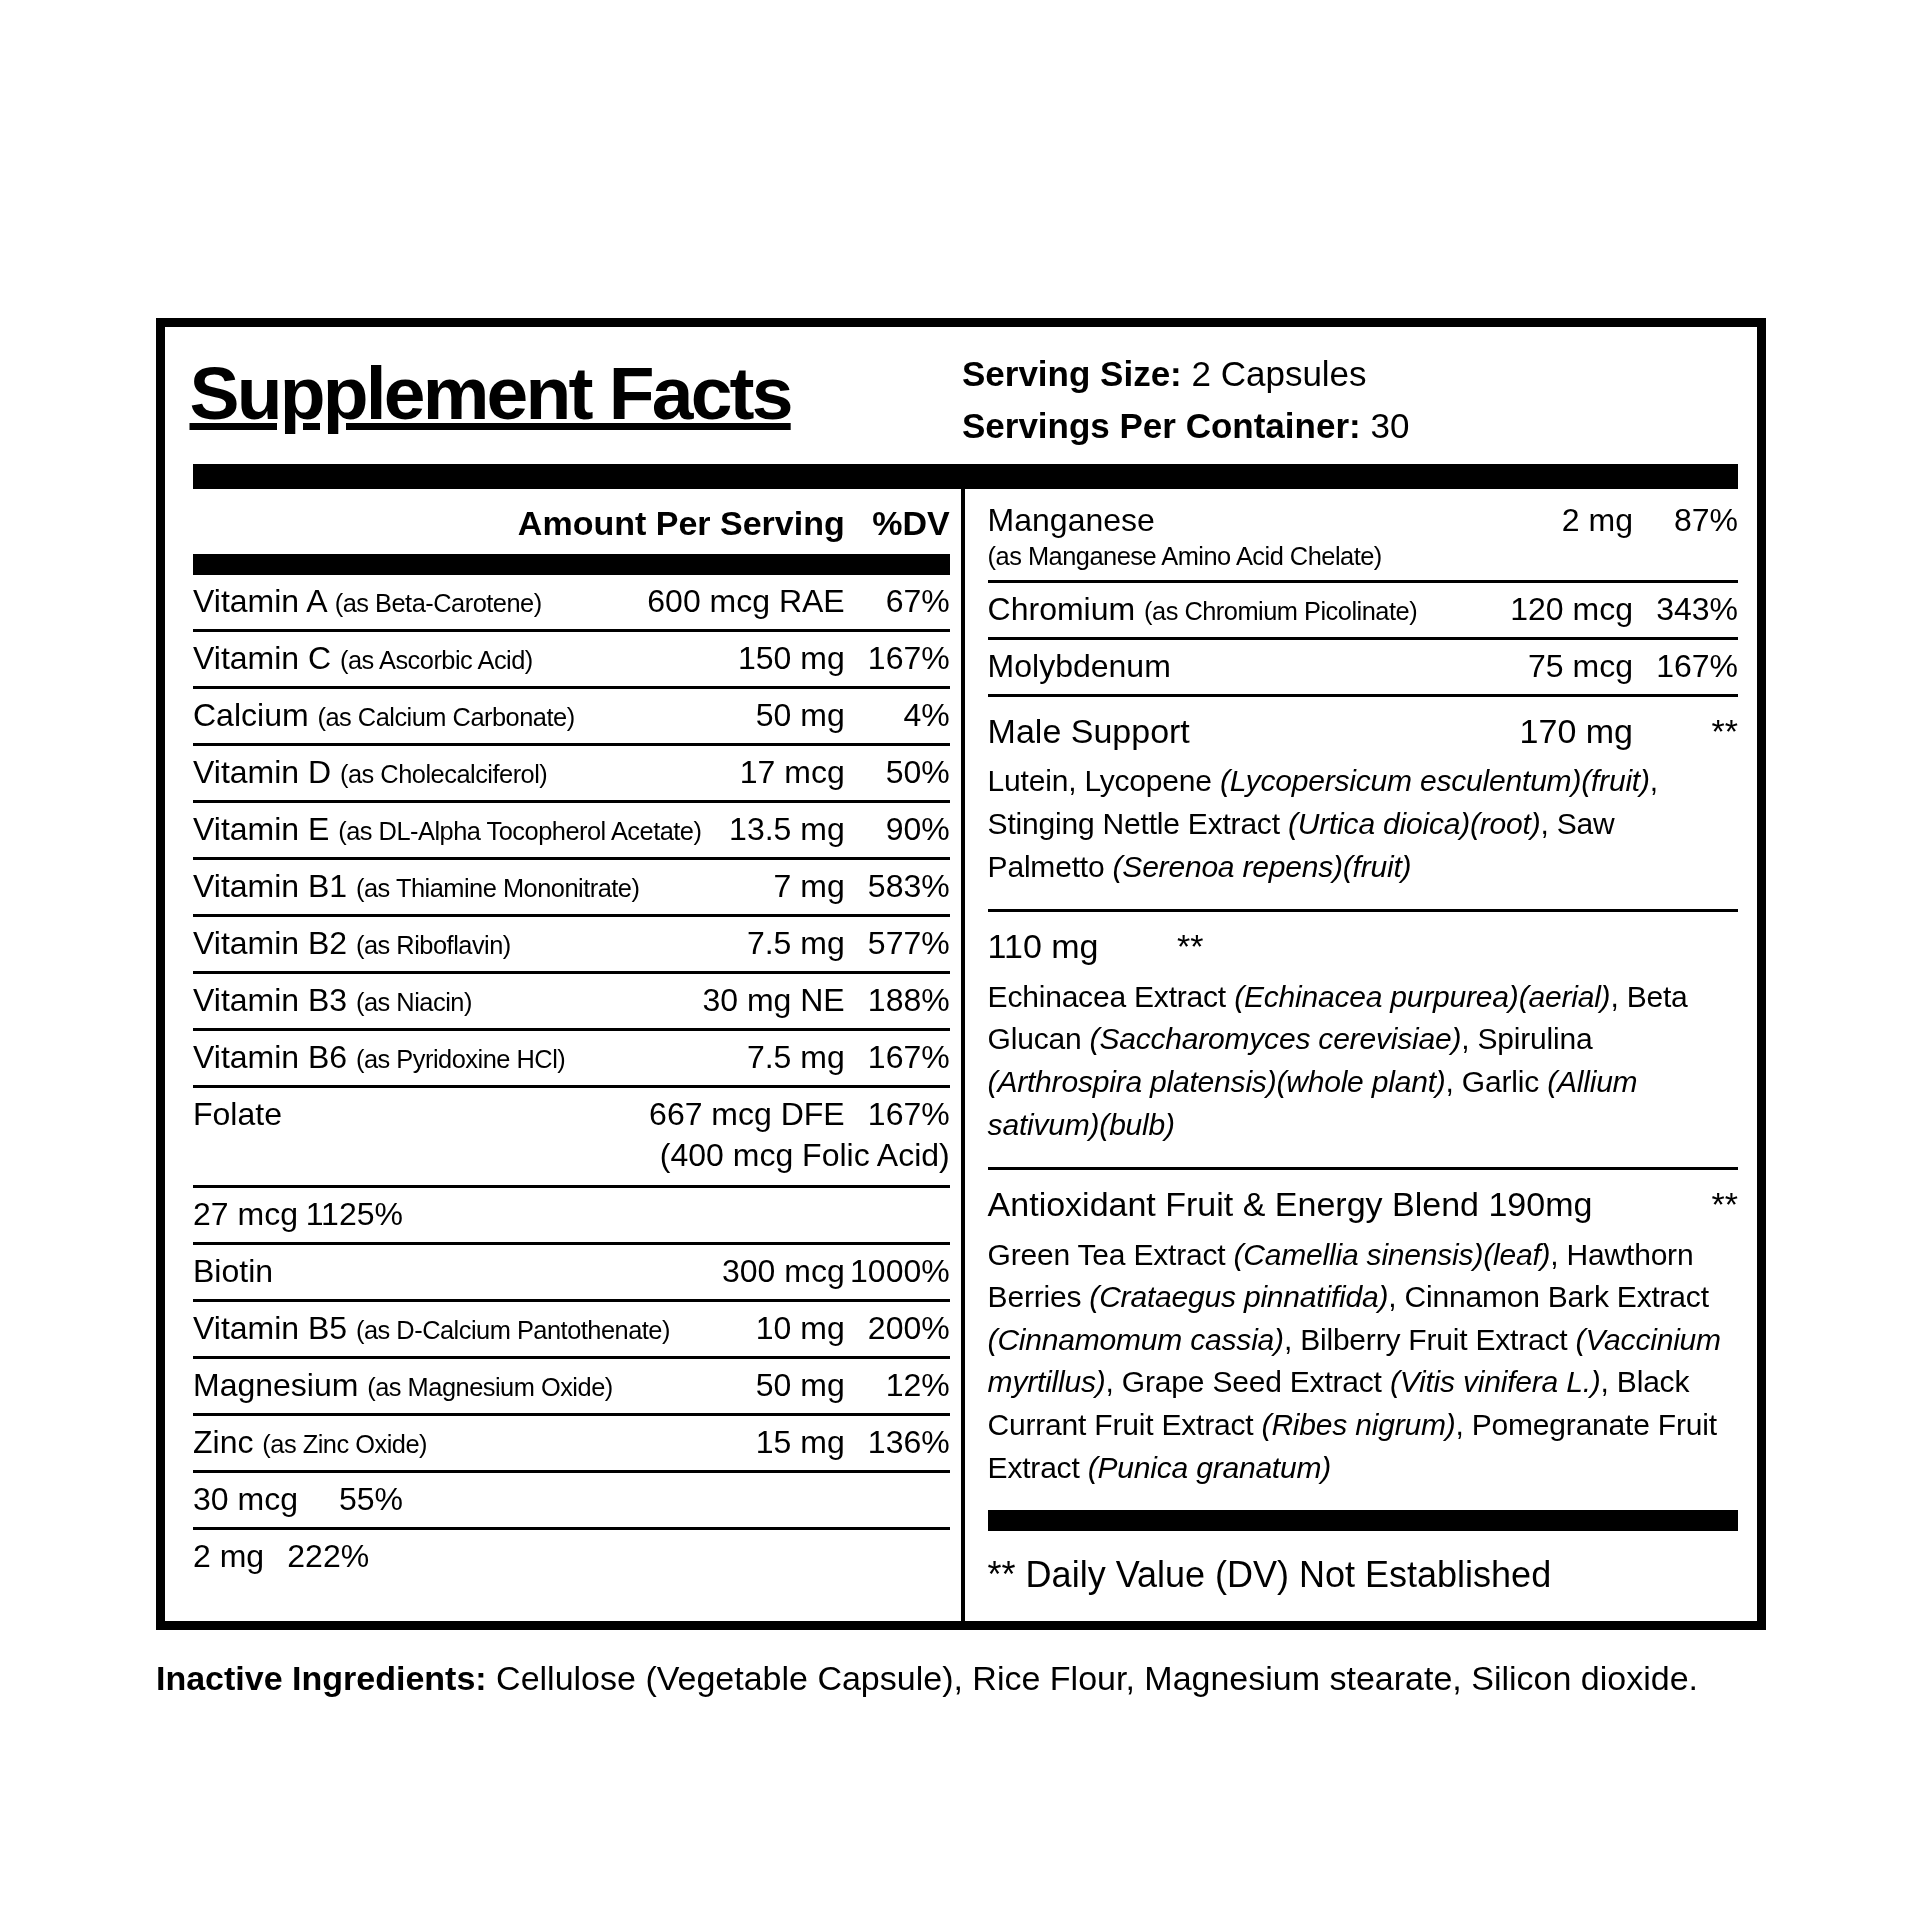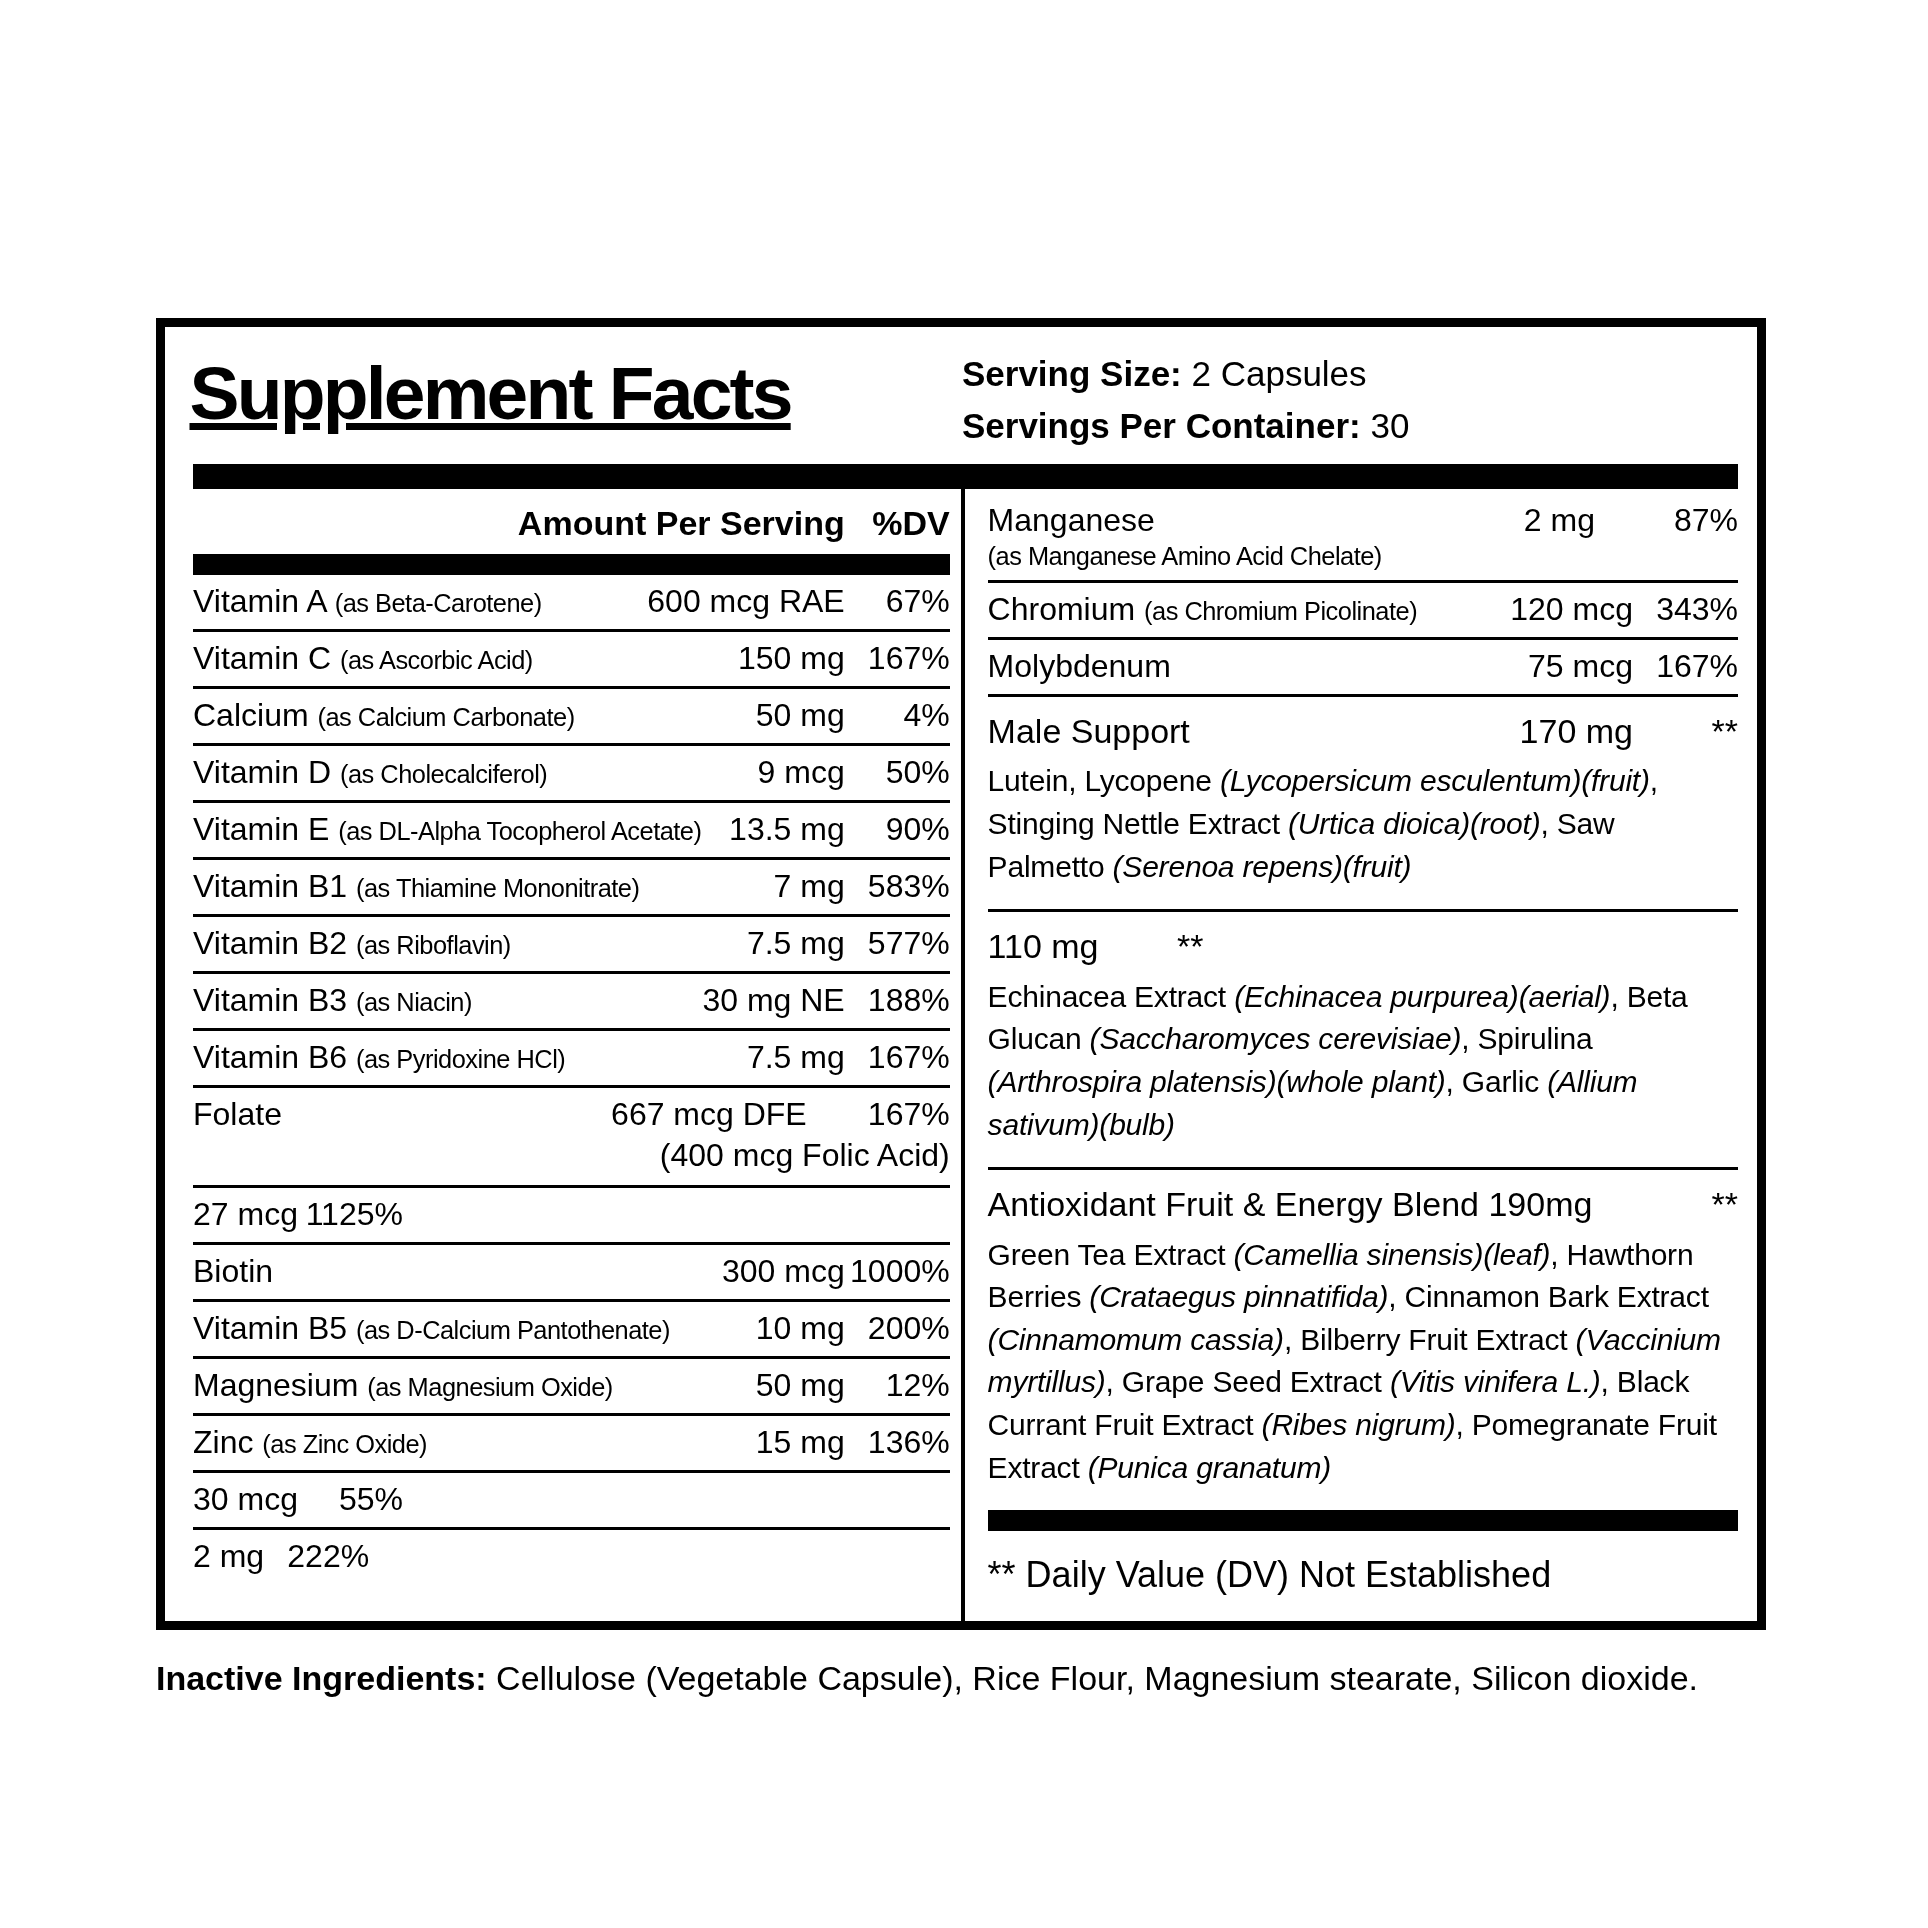--- a/index.html
+++ b/index.html
@@ -25,21 +25,21 @@
   .colhead{display:flex;justify-content:flex-end;align-items:baseline;font-size:34px;font-weight:bold;padding:15px 0 11.3px;}
   .colhead .ch-dv{width:105px;text-align:right;}
   .bar-sub{height:21px;}
   .nrow{display:flex;align-items:baseline;font-size:32px;padding:8.5px 0;border-bottom:3.8px solid #000;}
   .col-l .nrow:last-child{border-bottom:none;padding-bottom:13px;}
   .nm{flex:1;padding-right:7.5px;}
   .as{font-size:25.4px;letter-spacing:-0.5px;}
   .amt{white-space:nowrap;}
   .dv{width:105px;text-align:right;white-space:nowrap;}
   .block{display:block;}
-  .r1{display:flex;align-items:flex-start;gap:38px;}
+  .r1{display:flex;align-items:flex-start;}
   .folate .r2{text-align:right;padding:3.8px 0 1.9px;font-size:32px;}
   .mn{padding-top:13px;}
   .mn .r2{font-size:25.4px;letter-spacing:-0.5px;padding-top:3.8px;}
   .blend{border-bottom:3.8px solid #000;padding:3.8px 0 21px;}
   .blend.last{border-bottom:none;}
   .bhead{display:flex;align-items:baseline;font-size:34px;padding:11.3px 0 9.4px;}
   .bnm{flex:1;padding-right:7.5px;}
   .bamt{white-space:nowrap;}
   .bdv{width:105px;text-align:right;white-space:nowrap;}
   .bdesc{font-size:30px;line-height:1.42;letter-spacing:-0.2px;}
@@ -82,21 +82,21 @@
           <span class="amt">150 mg</span>
           <span class="dv">167%</span>
         </div>
         <div class="nrow">
           <span class="nm"><span>Calcium</span> <span class="as">(as Calcium Carbonate)</span></span>
           <span class="amt">50 mg</span>
           <span class="dv">4%</span>
         </div>
         <div class="nrow">
           <span class="nm"><span>Vitamin D</span> <span class="as">(as Cholecalciferol)</span></span>
-          <span class="amt">9 mcg</span>
+          <span class="amt">17 mcg</span>
           <span class="dv">50%</span>
         </div>
         <div class="nrow">
           <span class="nm"><span>Vitamin E</span> <span class="as">(as DL-Alpha Tocopherol Acetate)</span></span>
           <span class="amt">13.5 mg</span>
           <span class="dv">90%</span>
         </div>
         <div class="nrow">
           <span class="nm"><span>Vitamin B1</span> <span class="as">(as Thiamine Mononitrate)</span></span>
           <span class="amt">7 mg</span>

